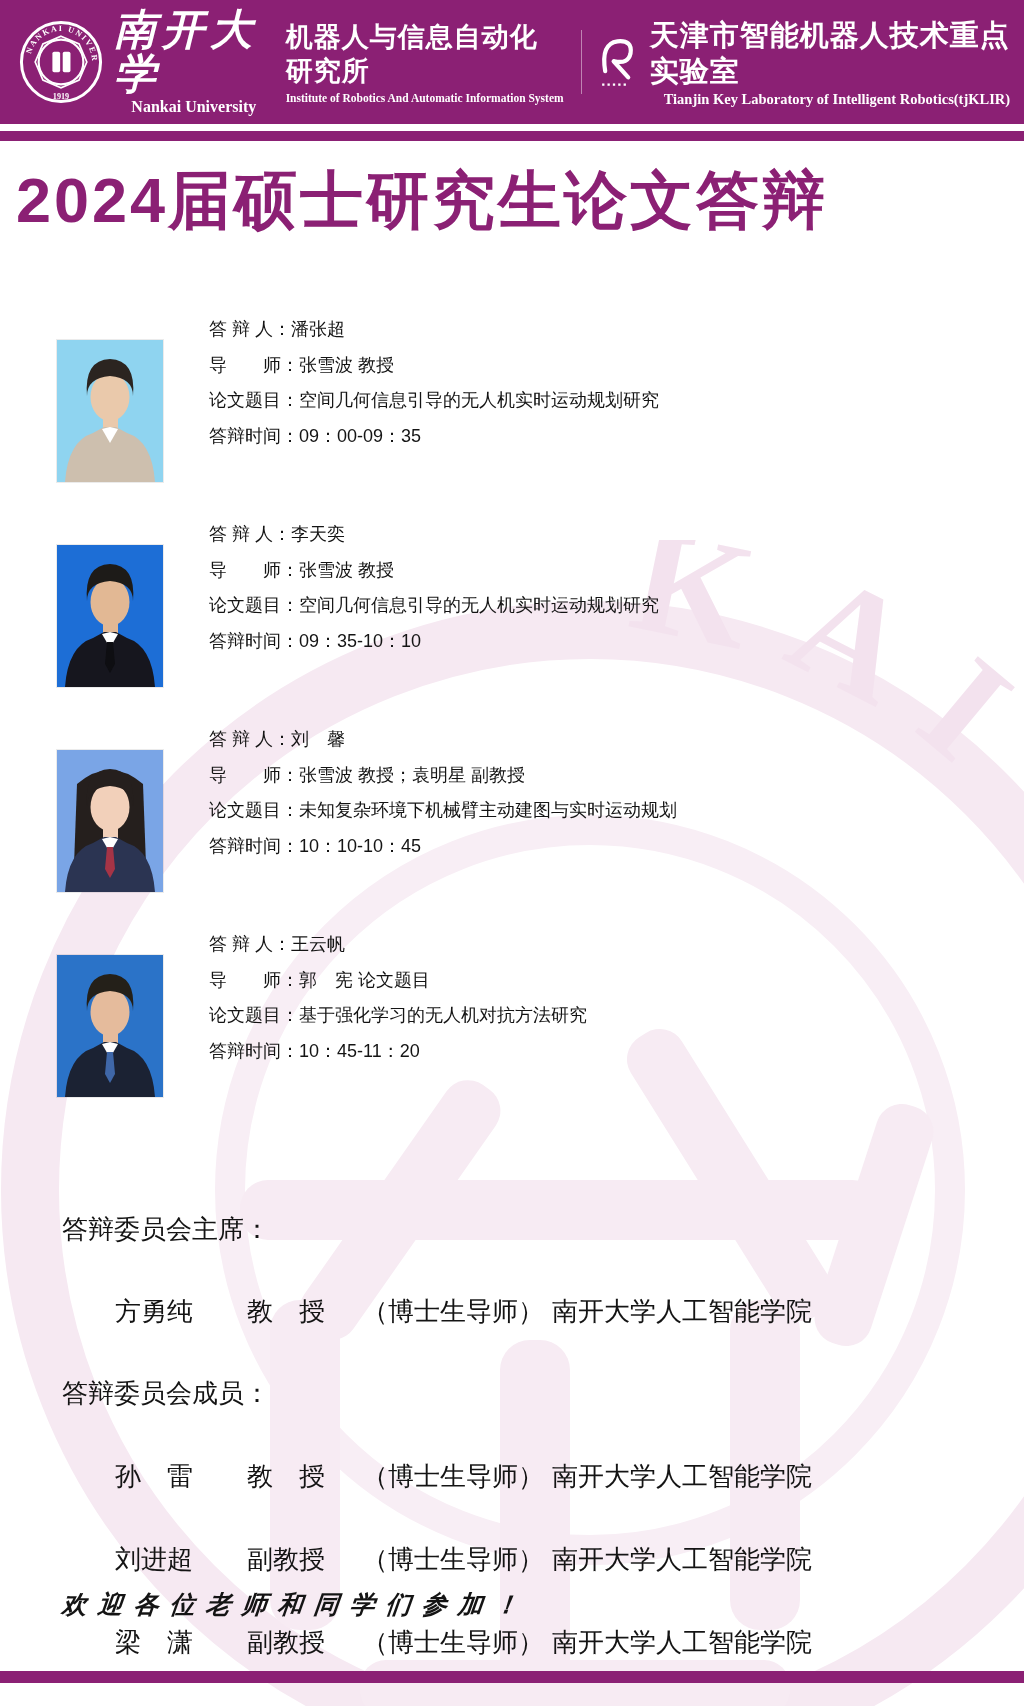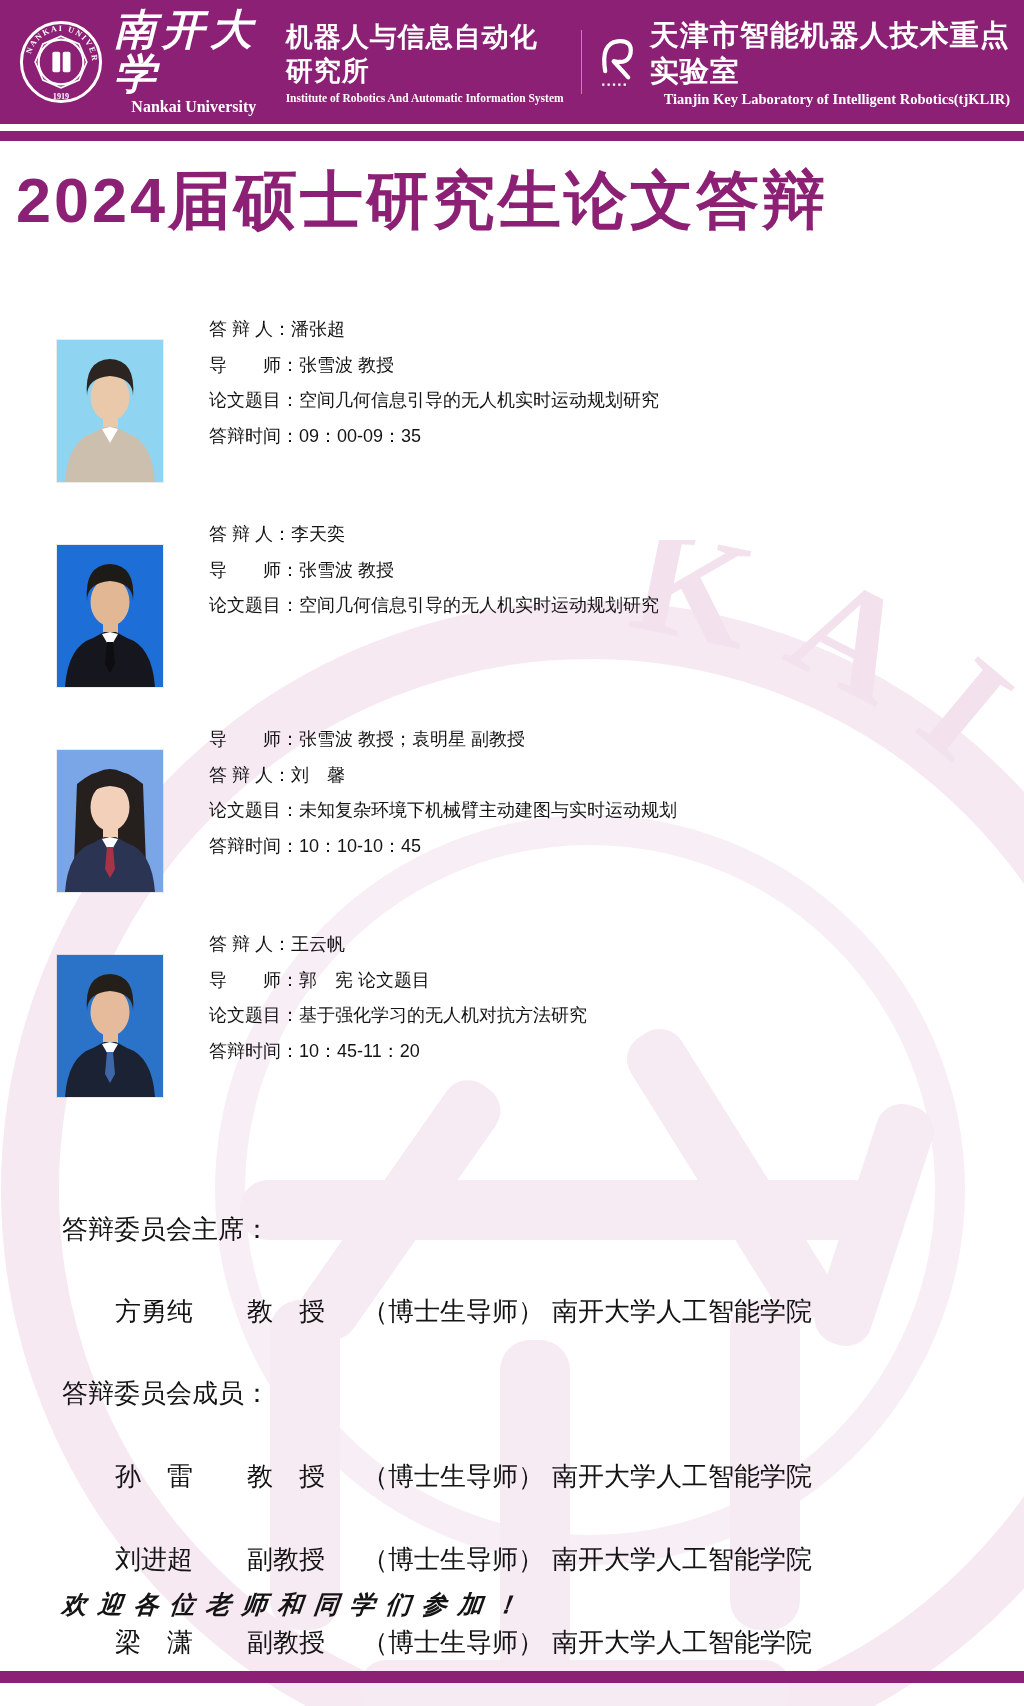--- a/index.html
+++ b/index.html
@@ -153,39 +153,40 @@
         <path class="ph-hair" d="M30,56 Q27,20 53,19 Q79,20 76,56 Q76,38 53,36 Q30,38 30,56 Z" fill="#1d1b18"></path>
         <path class="ph-body" d="M8,142 Q11,101 36,93 L47,87 L59,87 L70,93 Q95,101 98,142 Z" fill="#16161e"></path>
         <path d="M45,89 L53,103 L61,89 L53,87 Z" fill="#ffffff"></path>
         <path class="ph-tie" d="M50,97 L56,97 L58,119 L53,128 L48,119 Z" fill="#0e0e12"></path>
       </svg>
     </div>
     <div class="entry-lines">
       <div class="eline"><span class="lbl">答 辩 人：</span><span>李天奕</span></div>
       <div class="eline"><span class="lbl">导　　师：</span><span>张雪波 教授</span></div>
       <div class="eline"><span class="lbl">论文题目：</span><span>空间几何信息引导的无人机实时运动规划研究</span></div>
+      <div class="eline"><span class="lbl">答辩时间：</span><span>09：35-10：10</span></div>
     </div>
   </div>
 
   <div class="entry" style="top:722px">
     <div class="photo">
       <svg viewBox="0 0 106 142">
         <rect class="ph-bg" x="0" y="0" width="106" height="142" fill="#7aa5e6"></rect>
         <path class="ph-longhair" d="M20,34 Q53,6 86,34 L90,142 L16,142 Z" fill="#251f1d"></path>
         <rect class="ph-skin" x="46" y="76" width="15" height="18" fill="#f2d0ba"></rect>
         <ellipse class="ph-skin" cx="53" cy="57" rx="19.5" ry="24" fill="#f2d0ba"></ellipse>
         <path class="ph-hair" d="M30,56 Q27,20 53,19 Q79,20 76,56 Q76,38 53,36 Q30,38 30,56 Z" fill="#251f1d"></path>
         <path class="ph-body" d="M8,142 Q11,101 36,93 L47,87 L59,87 L70,93 Q95,101 98,142 Z" fill="#2b3452"></path>
         <path d="M45,89 L53,103 L61,89 L53,87 Z" fill="#ffffff"></path>
         <path class="ph-tie" d="M50,97 L56,97 L58,119 L53,128 L48,119 Z" fill="#a63446"></path>
       </svg>
     </div>
     <div class="entry-lines">
+      <div class="eline"><span class="lbl">答 辩 人：</span><span>刘　馨</span></div>
       <div class="eline"><span class="lbl">导　　师：</span><span>张雪波 教授；袁明星 副教授</span></div>
-      <div class="eline"><span class="lbl">答 辩 人：</span><span>刘　馨</span></div>
       <div class="eline"><span class="lbl">论文题目：</span><span>未知复杂环境下机械臂主动建图与实时运动规划</span></div>
       <div class="eline"><span class="lbl">答辩时间：</span><span>10：10-10：45</span></div>
     </div>
   </div>
 
   <div class="entry" style="top:927px">
     <div class="photo">
       <svg viewBox="0 0 106 142">
         <rect class="ph-bg" x="0" y="0" width="106" height="142" fill="#2b73c8"></rect>
         <path class="ph-longhair" d="M20,34 Q53,6 86,34 L90,142 L16,142 Z" fill="transparent"></path>

